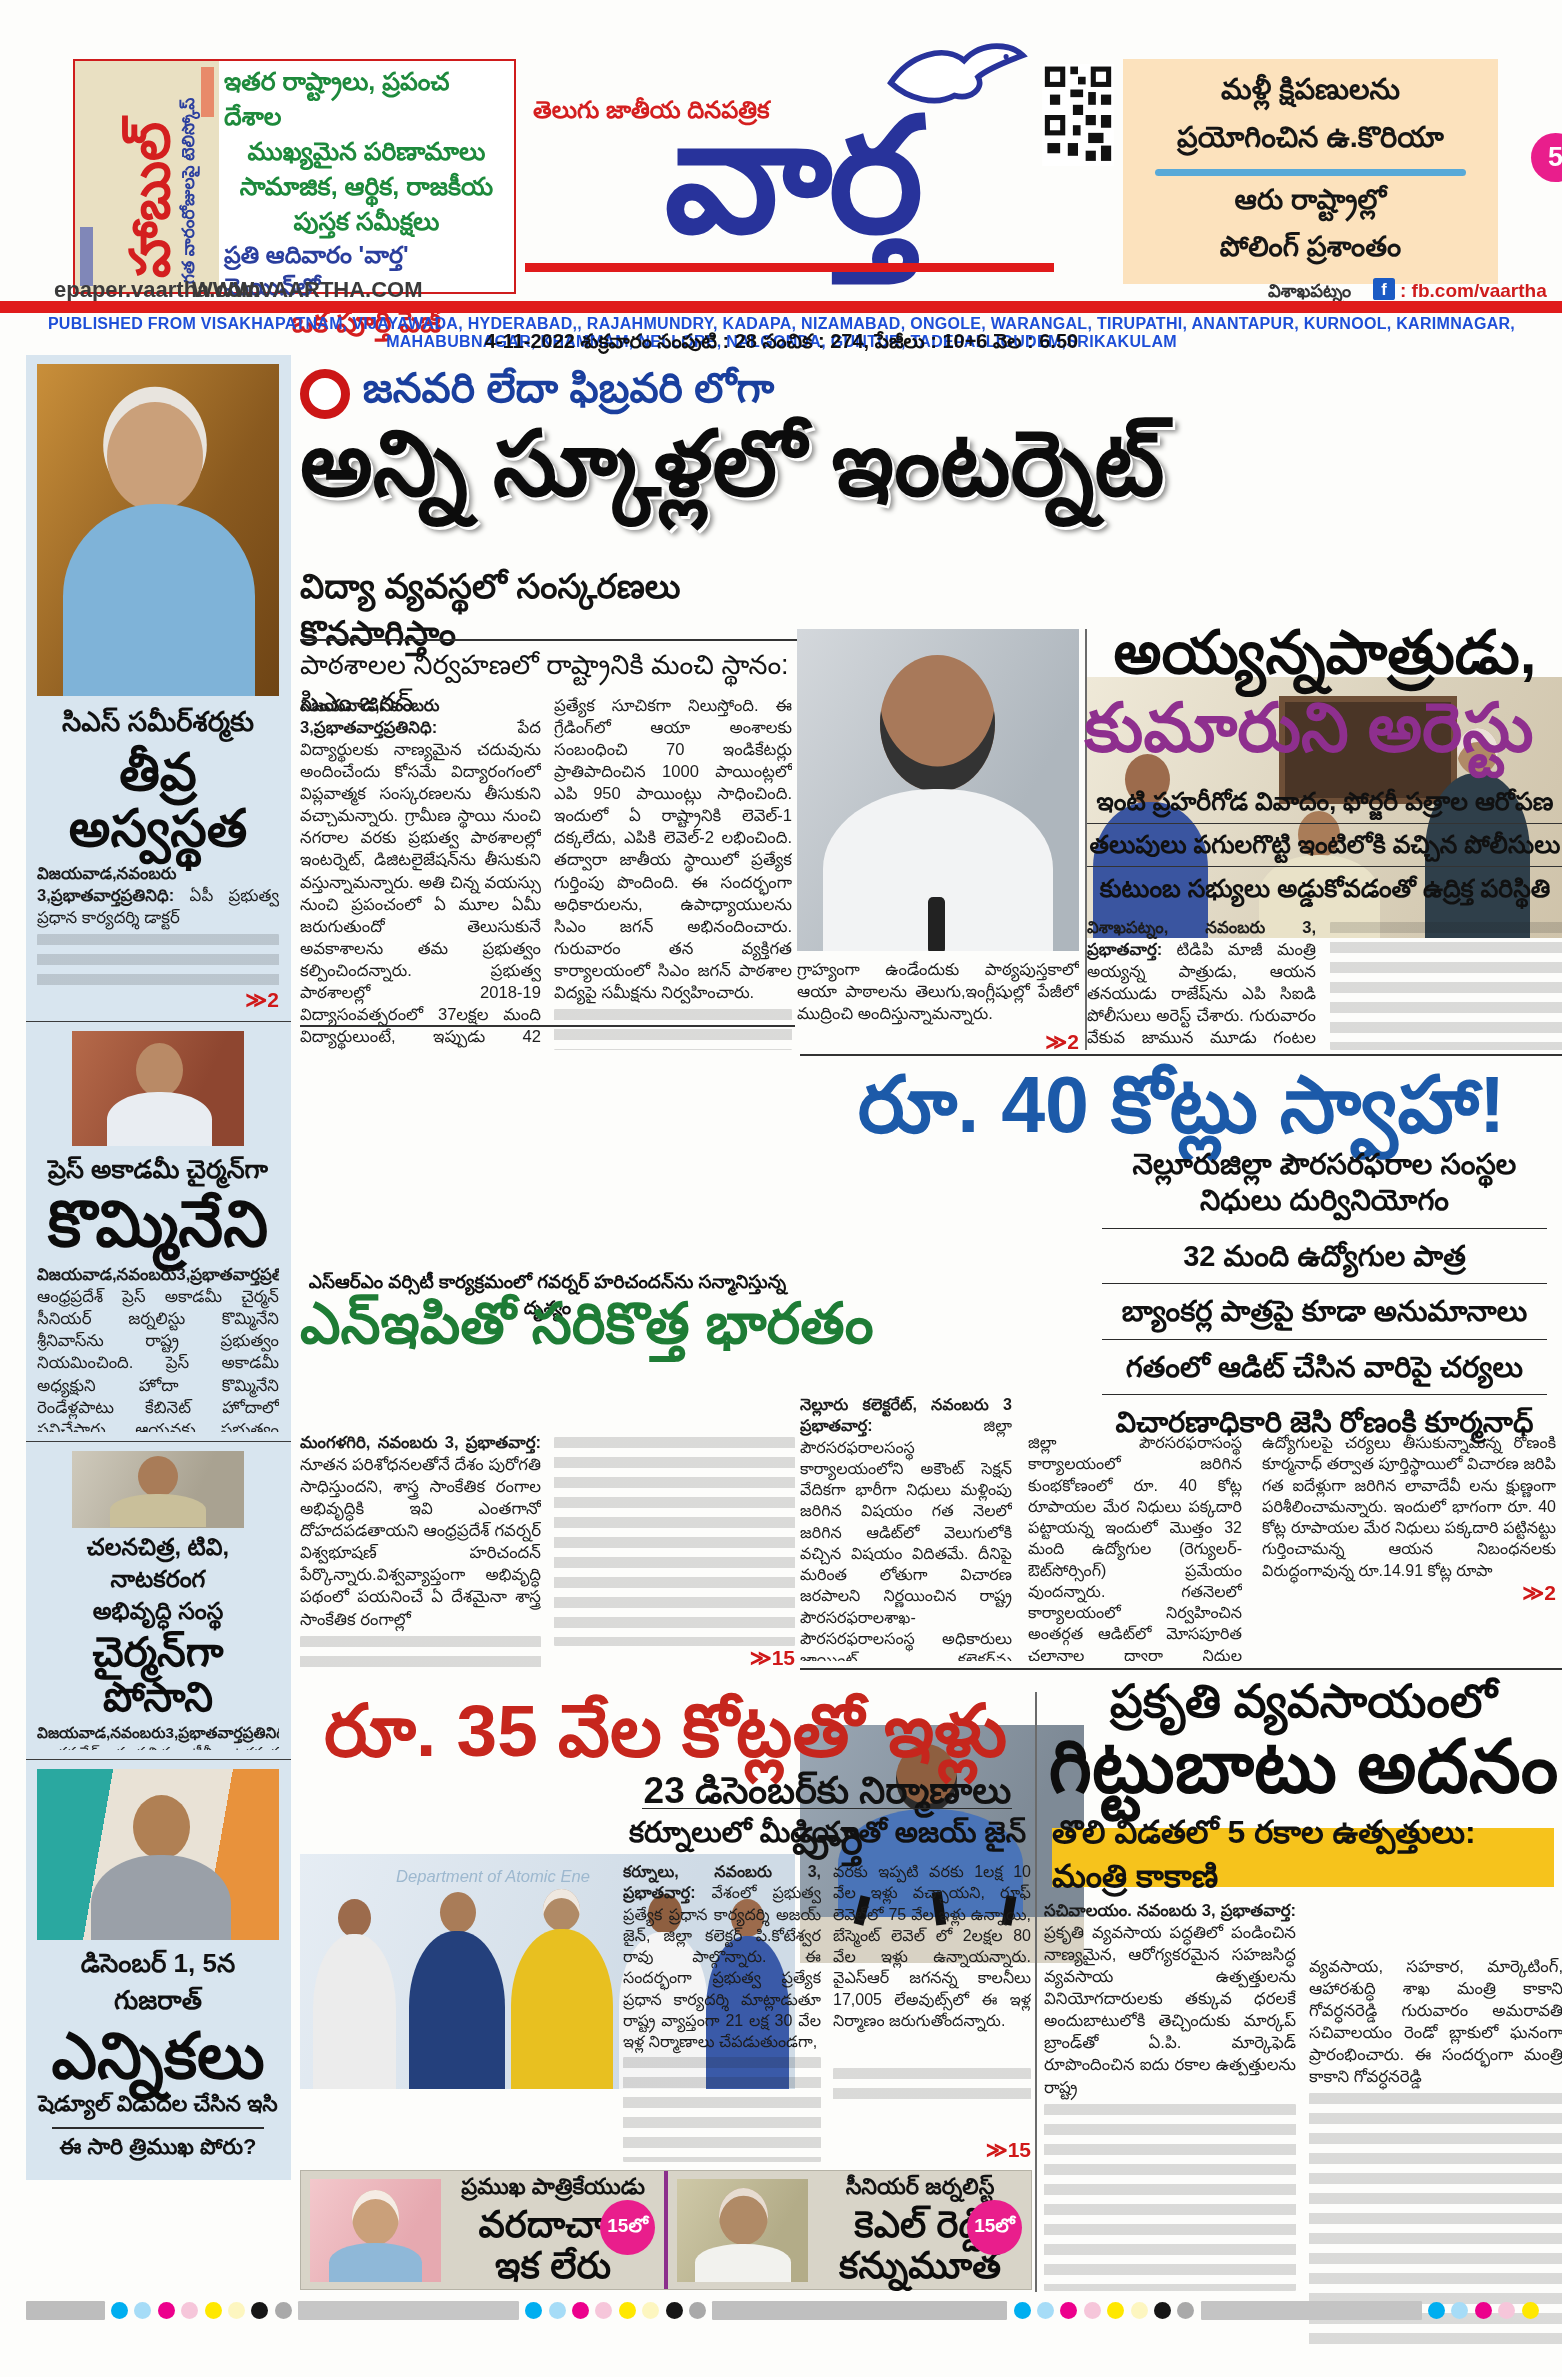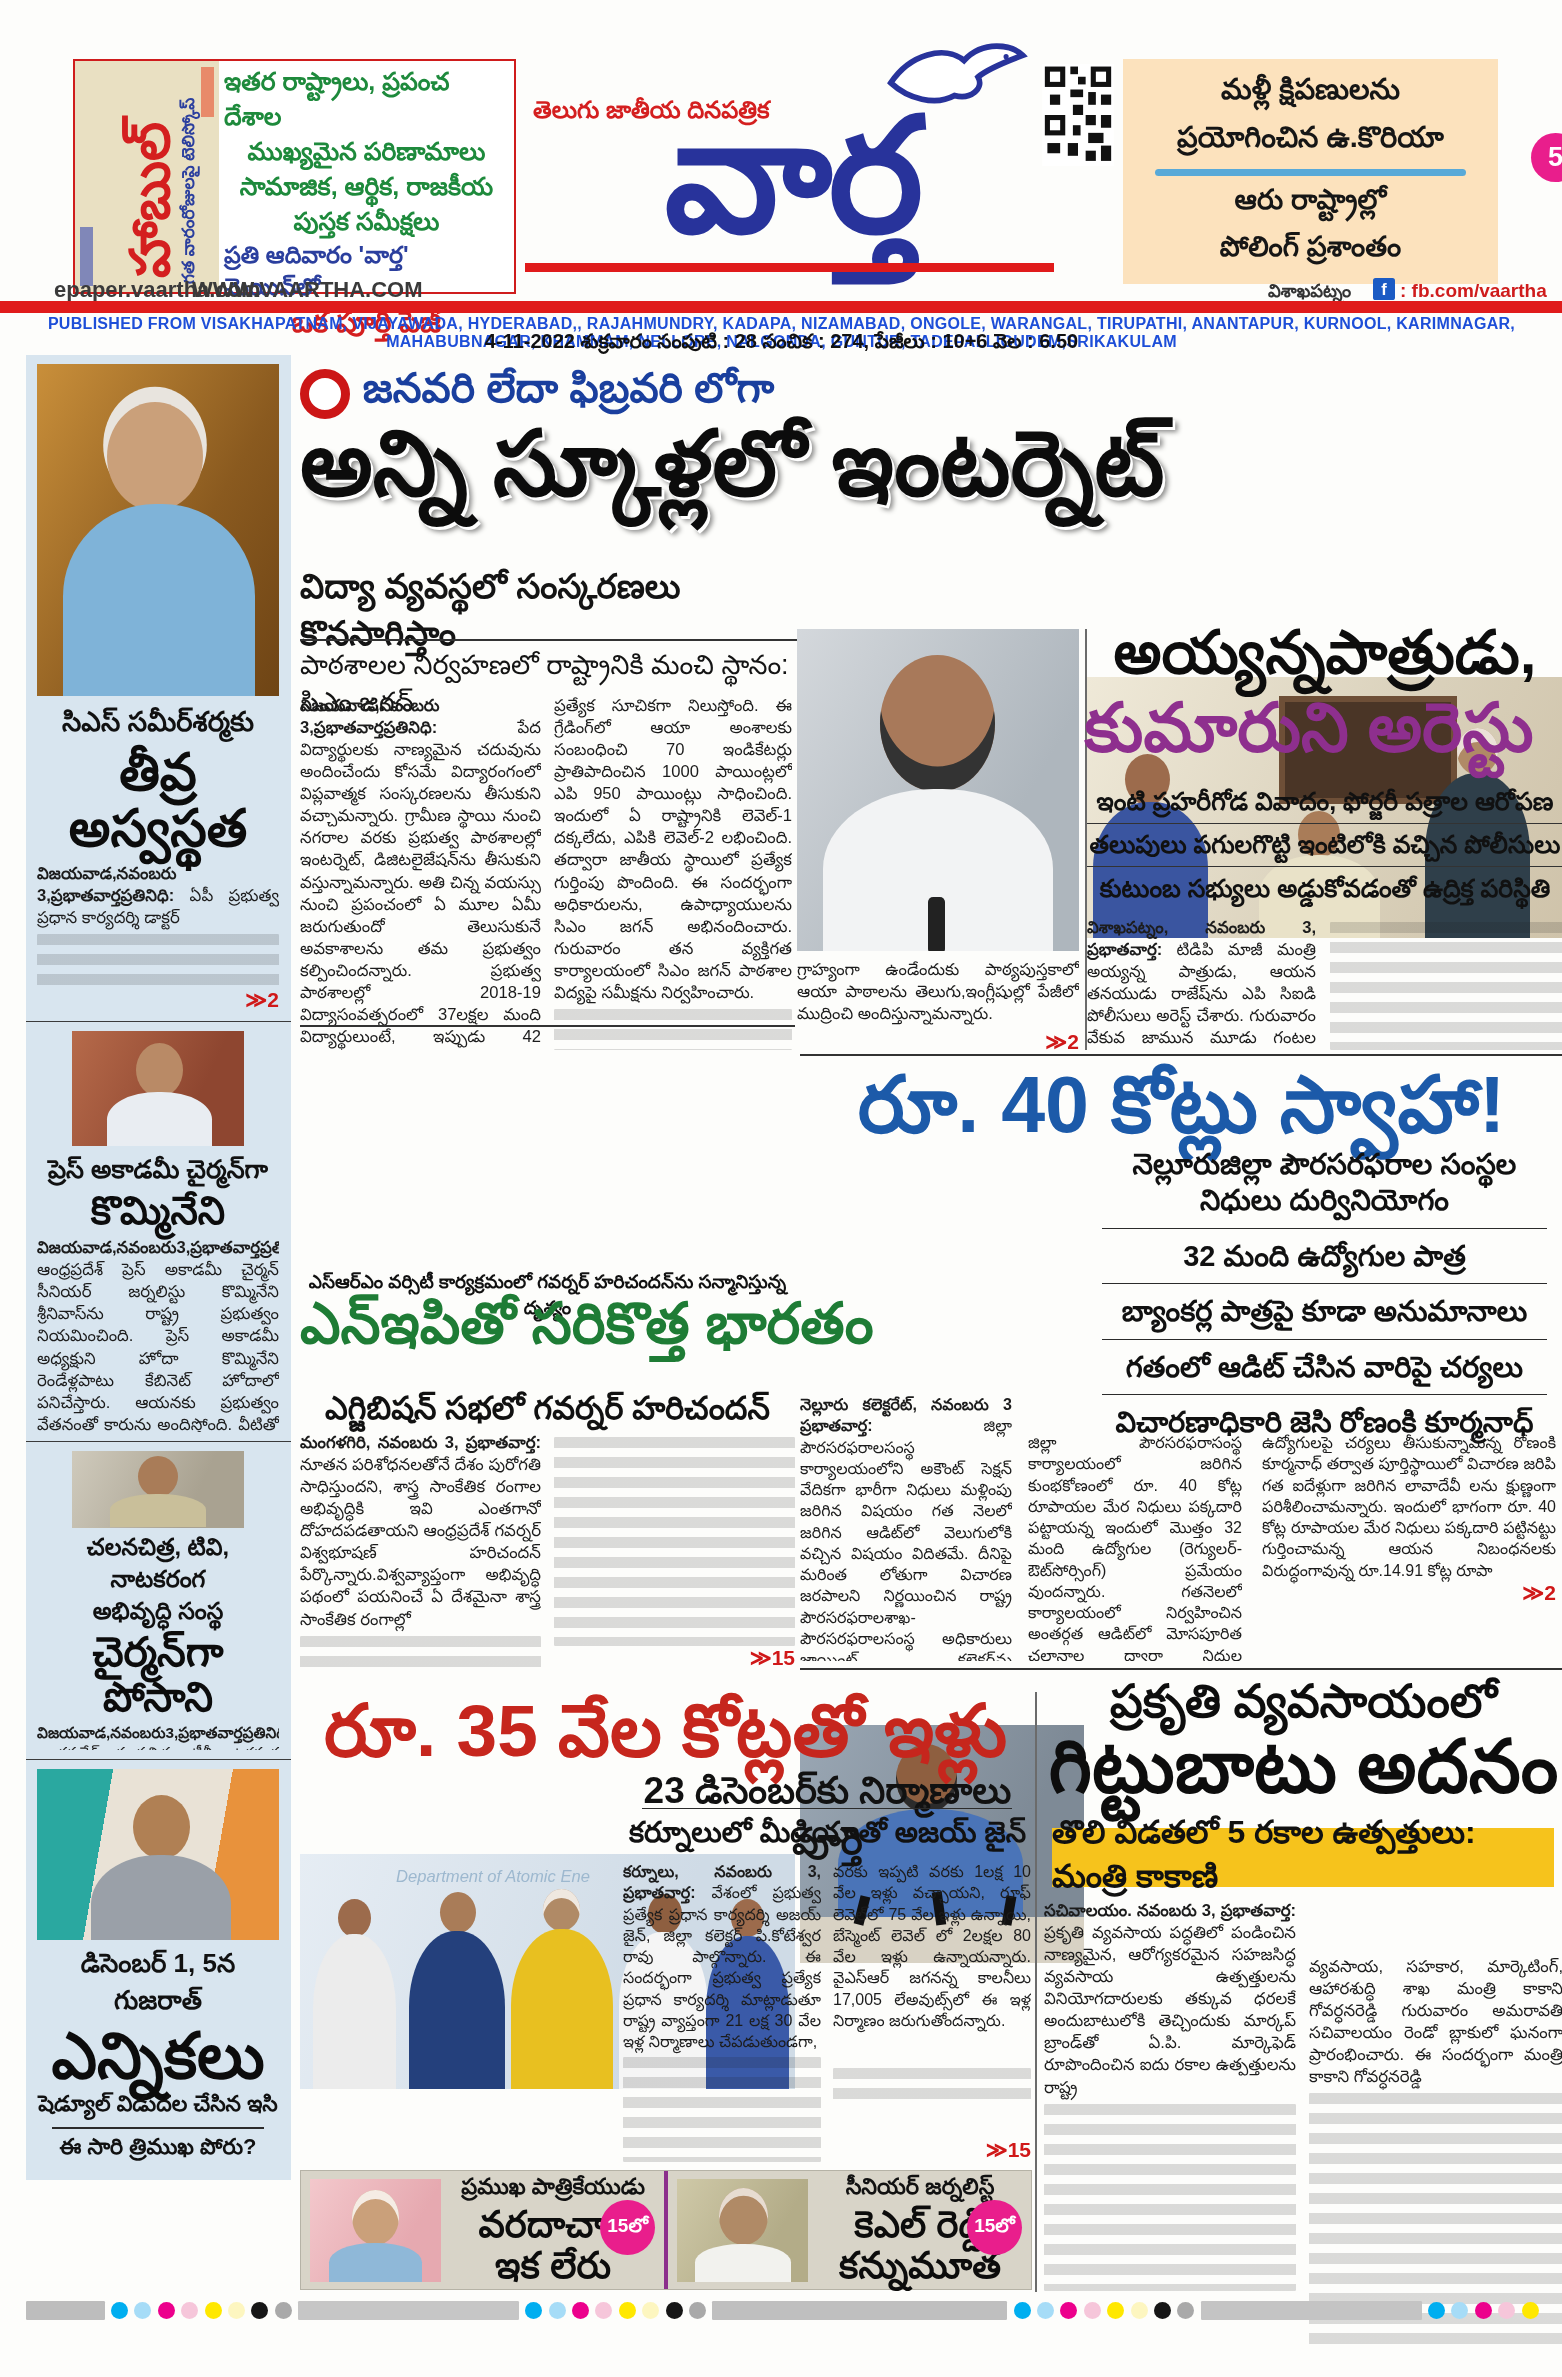--- a/index.html
+++ b/index.html
@@ -182,21 +182,21 @@
         <div class="jump">≫<span>2</span></div>
       </div>
     </div>
 
     <div class="card" style="height:420px;">
       <div class="photo" style="height:115px;width:172px;align-self:center;background:linear-gradient(115deg,#b66a4a,#8e4630 70%);">
         <div class="ph-head" style="left:64px;top:11.5px;width:47px;height:54px;background:#b98a66;"></div>
         <div class="ph-torso" style="left:35px;top:61px;width:105px;height:57px;background:#e9edf2;"></div>
       </div>
       <div class="k" style="font-size:25.5px;margin-top:9px;">ప్రెస్ అకాడమీ చైర్మన్‌గా</div>
-      <div class="h" style="font-size:39px;">కొమ్మినేని</div>
+      <div class="h" style="font-size:64px;">కొమ్మినేని</div>
       <div class="col" style="flex:1;margin-top:5.1px;">
         <div class="bodytext"><span class="dl">విజయవాడ,నవంబరు3,ప్రభాతవార్తప్రతినిధి:</span> <span>ఆంధ్రప్రదేశ్ ప్రెస్ అకాడమీ చైర్మన్ సీనియర్ జర్నలిస్టు కొమ్మినేని శ్రీనివాస్‌ను రాష్ట్ర ప్రభుత్వం నియమించింది. ప్రెస్ అకాడమీ అధ్యక్షుని హోదా కొమ్మినేని రెండేళ్లపాటు కేబినెట్ హోదాలో పనిచేస్తారు. ఆయనకు ప్రభుత్వం వేతనంతో కారును అందిస్తోంది. వీటితో పాటుగా కార్యాలయాన్ని, కార్యనిర్వహక సిబ్బందిని కేటాయి</span></div>
 
       </div>
     </div>
 
     <div class="card" style="height:318px;">
       <div class="photo" style="height:77px;width:172px;align-self:center;background:linear-gradient(115deg,#cfcabc,#a9a291 70%);">
         <div class="ph-head" style="left:66px;top:5.1px;width:40px;height:41px;background:#a97c58;"></div>
         <div class="ph-torso" style="left:38px;top:43px;width:96px;height:33px;background:#c9bf9a;"></div>
@@ -326,21 +326,20 @@
     <div class="ph-torso" style="left:109px;top:77px;width:96px;height:158px;background:#24407c;"></div>
     <div class="ph-head" style="left:243px;top:35px;width:37px;height:42px;background:#b08a66;box-shadow:inset 0 9px 0 rgba(255,255,255,.8);"></div>
     <div class="ph-torso" style="left:211px;top:75px;width:102px;height:160px;background:#e8c020;"></div>
     <div class="ph-head" style="left:348px;top:40px;width:34px;height:40px;background:#8e5f40;"></div>
     <div class="ph-torso" style="left:319px;top:78px;width:89px;height:157px;background:#f5f5f5;"></div>
     <div class="ph-head" style="left:431px;top:45px;width:33px;height:38px;background:#9c6b4c;"></div>
     <div class="ph-torso" style="left:406px;top:82px;width:83px;height:153px;background:#3a5aa8;"></div>
   </div>
   <div id="nep-cap" class="abs c">ఎస్ఆర్ఎం వర్సిటీ కార్యక్రమంలో గవర్నర్ హరిచందన్‌ను సన్మానిస్తున్న దృశ్యం</div>
   <div id="nep-head" class="abs c nw">ఎన్ఇపితో సరికొత్త భారతం</div>
-  <div id="nep-sub2" class="abs c">ఎగ్జిబిషన్ సభలో గవర్నర్ హరిచందన్</div>
   <div class="abs col" style="left:300px;top:1432px;width:241px;height:238px;">
     <div class="bodytext"><span class="dl">మంగళగిరి, నవంబరు 3, ప్రభాతవార్త:</span> <span>నూతన పరిశోధనలతోనే దేశం పురోగతి సాధిస్తుందని, శాస్త్ర సాంకేతిక రంగాల అభివృద్ధికి ఇవి ఎంతగానో దోహదపడతాయని ఆంధ్రప్రదేశ్ గవర్నర్ విశ్వభూషణ్ హరిచందన్ పేర్కొన్నారు.విశ్వవ్యాప్తంగా అభివృద్ధి పథంలో పయనించే ఏ దేశమైనా శాస్త్ర సాంకేతిక రంగాల్లో</span></div>
     <div class="fill"></div>
   </div>
   <div class="abs col" style="left:554px;top:1432px;width:241px;height:238px;">
     <div class="bodytext"></div>
     <div class="fill"></div>
     <div class="jump">≫<span>15</span></div>
   </div>
 

